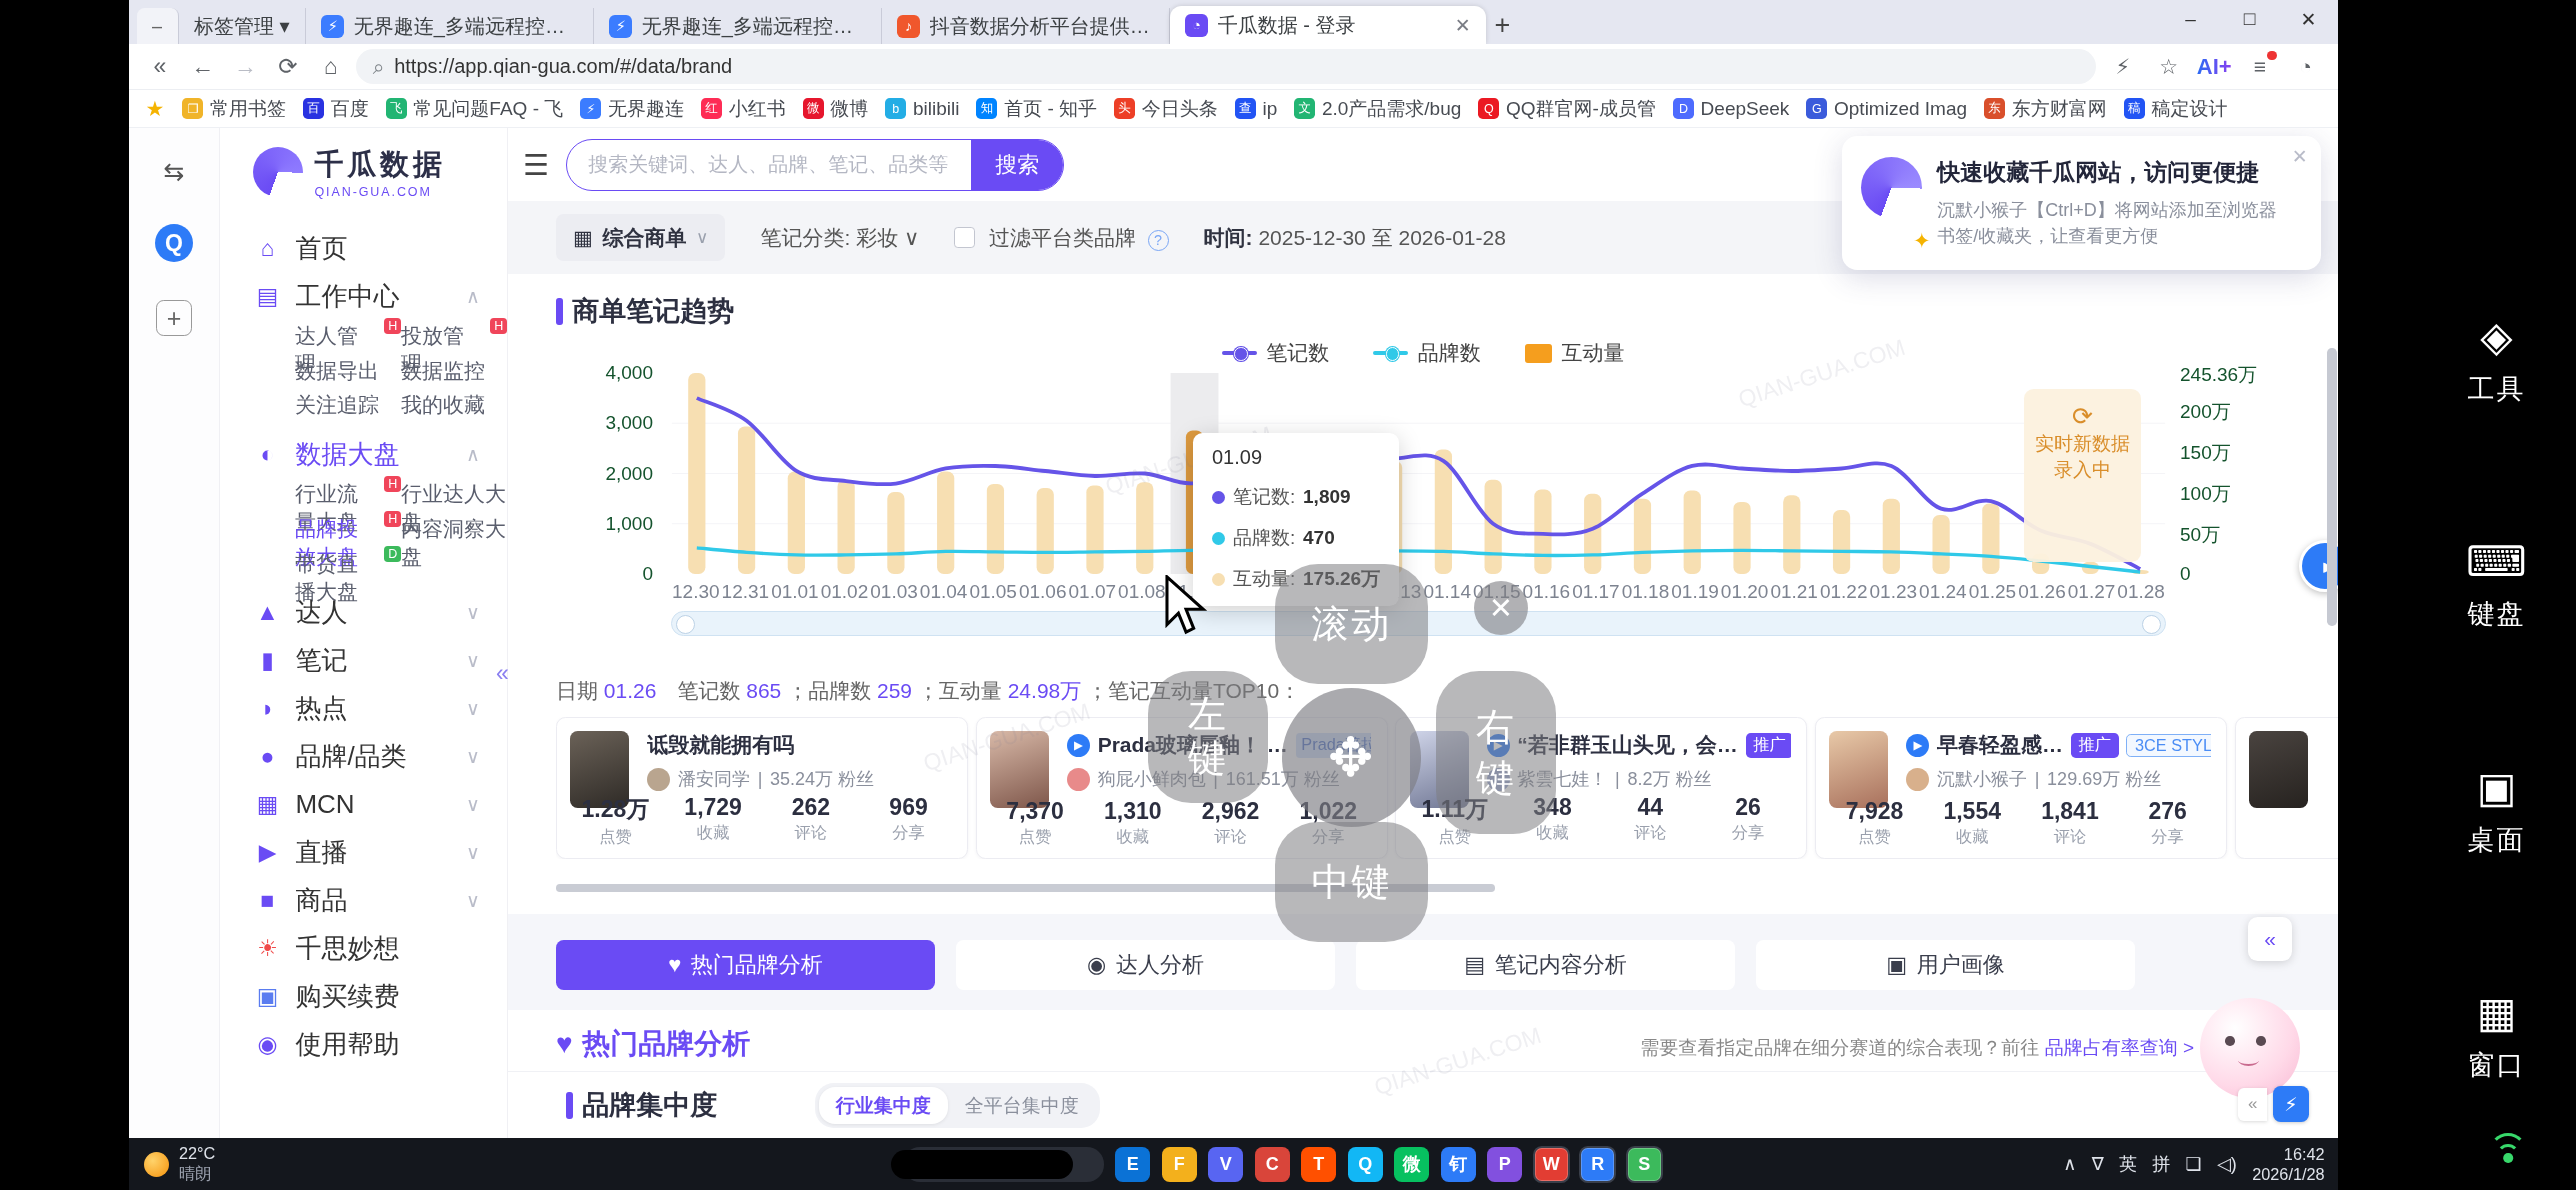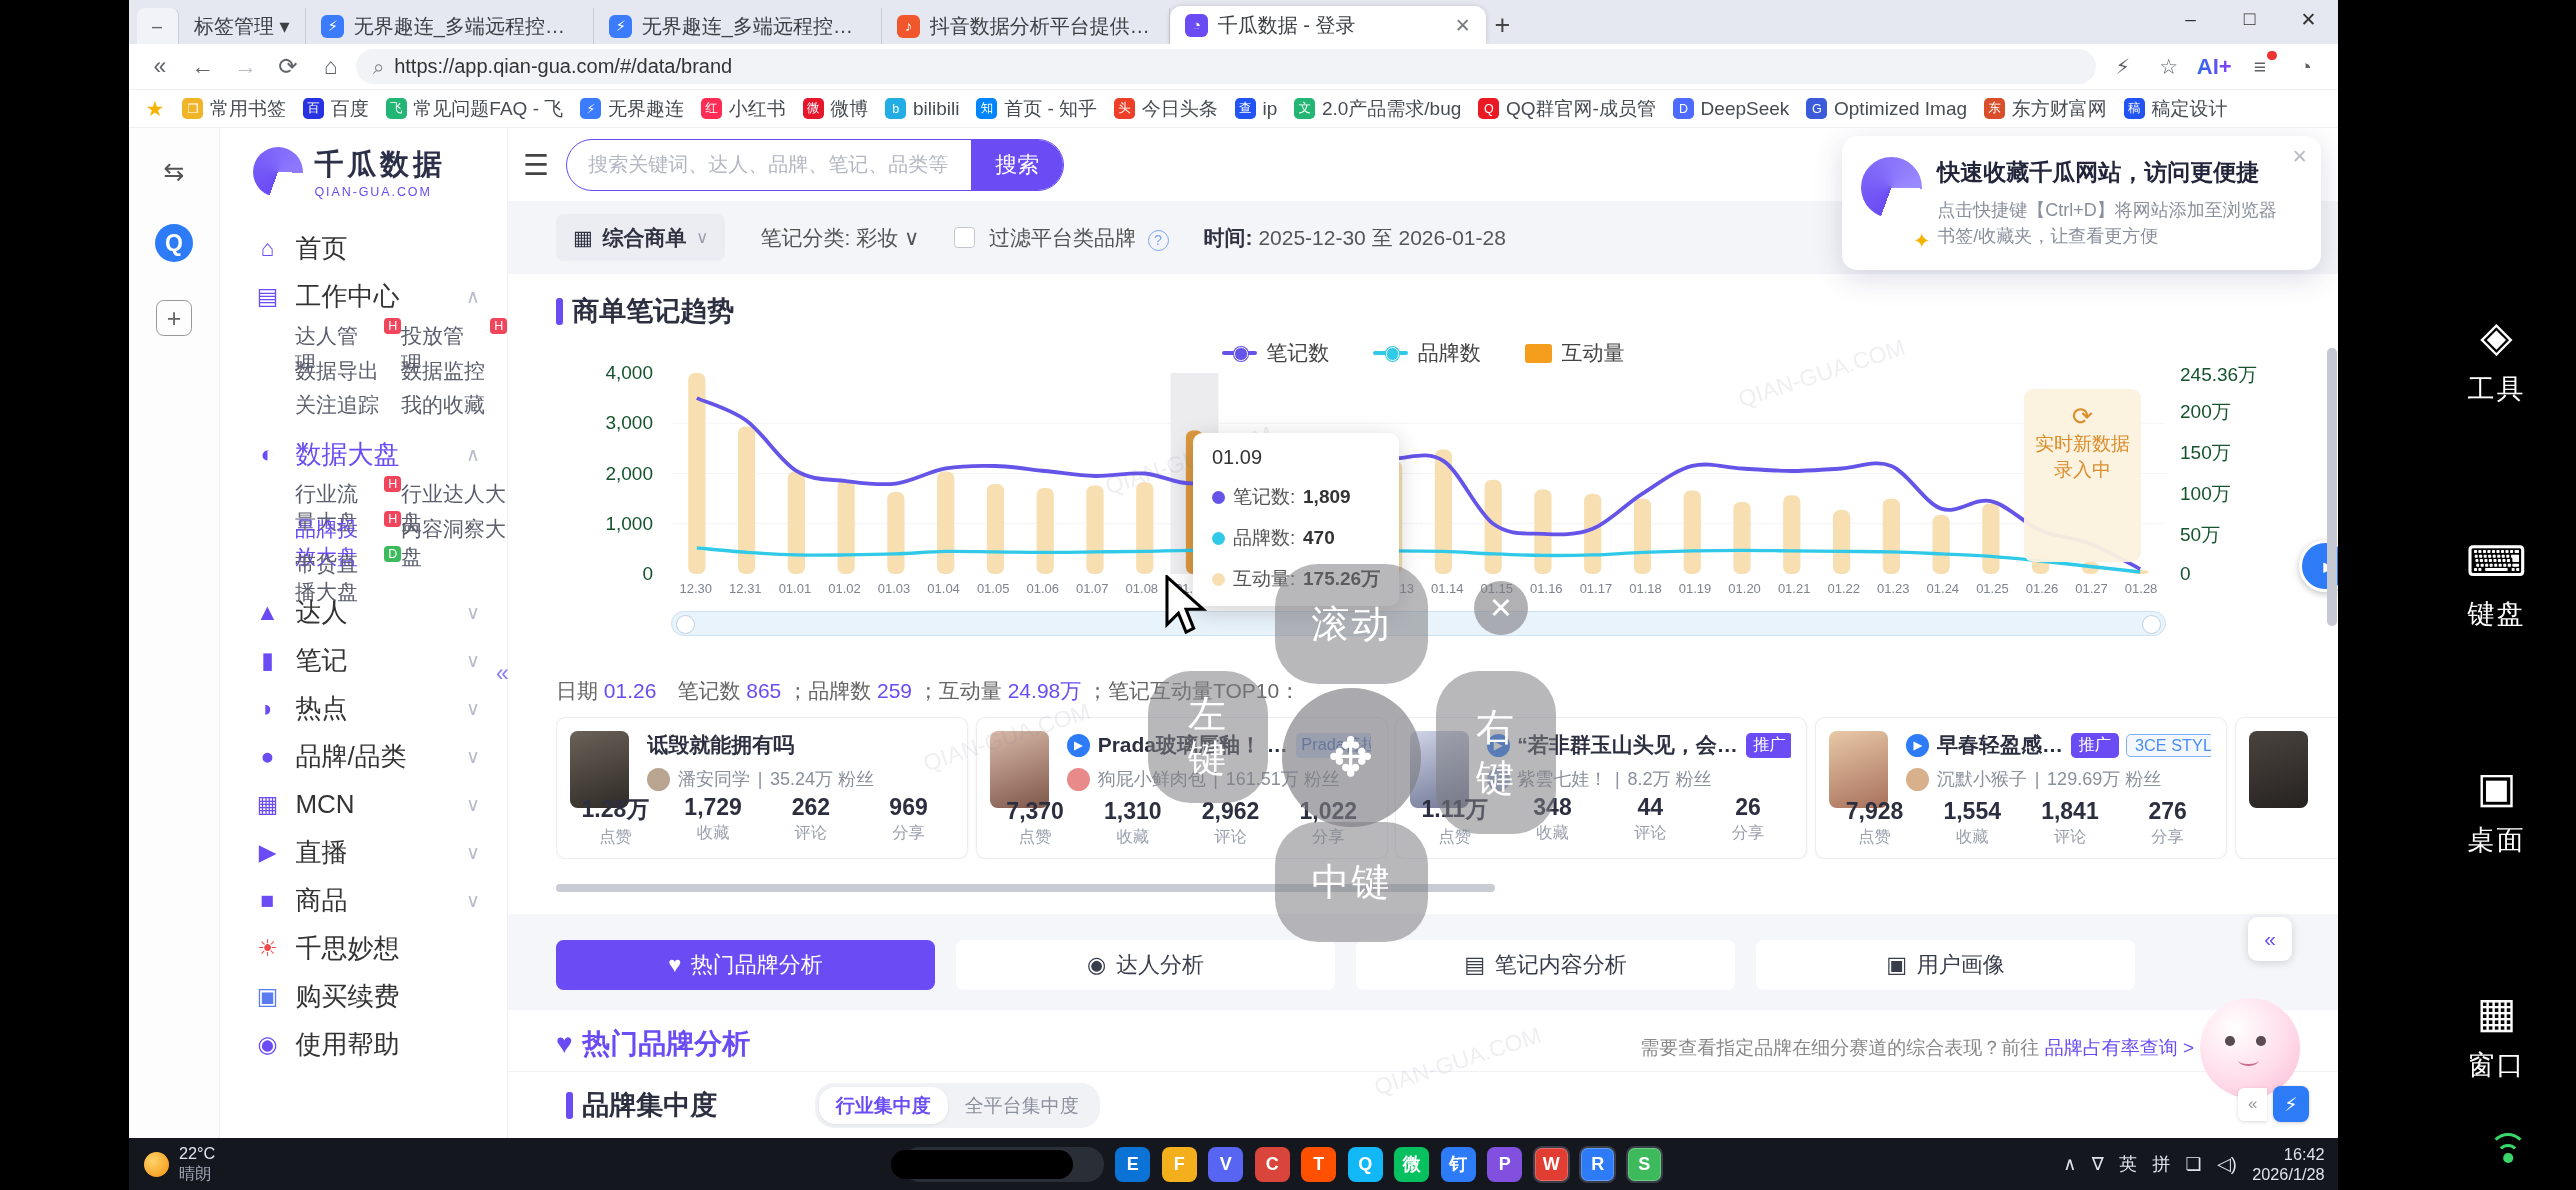--- a/index.html
+++ b/index.html
@@ -64,21 +64,21 @@
   .qmark{display:inline-block;width:21px;height:21px;border-radius:50%;border:1.9px solid #7aa6f5;color:#7aa6f5;font-size:14.4px;text-align:center;line-height:19px;margin-left:5.8px;}
   .timelabel b{color:#2f3240;}
   .chartcard{position:absolute;left:0;top:146px;width:100%;height:640px;background:#fff;}
   .sectitle{display:flex;align-items:center;gap:9.6px;font-size:27px;font-weight:bold;color:#2c2f40;}
   .sectitle::before{content:"";width:6.7px;height:27px;background:#6a4bf4;border-radius:2.9px;}
   .legend{display:flex;gap:44px;justify-content:center;align-items:center;font-size:21px;color:#444;}
   .lgline{width:35px;height:3.8px;border-radius:1.9px;position:relative;}
   .lgline::after{content:"";position:absolute;left:12.5px;top:-3.8px;width:11.5px;height:11.5px;border-radius:50%;background:inherit;border:1.9px solid #fff;box-shadow:0 0 0 1px currentColor;}
   .lgsq{width:27px;height:19px;border-radius:2.9px;background:#f59e1e;}
   .axis{position:absolute;font-size:19px;color:#14532d;}
-  .xlabels{position:absolute;display:flex;font-size:13px;color:#7d8390;}
+  .xlabels{position:absolute;display:flex;font-size:19px;color:#7d8390;}
   .xlabels div{text-align:center;}
   .brush{position:absolute;height:25px;background:#e9f3fb;border:1px solid #cfe2f2;border-radius:12.5px;}
   .brush::before,.brush::after{content:"";position:absolute;top:2.9px;width:17px;height:17px;border-radius:50%;background:#fff;border:1px solid #bcd2e6;}
   .brush::before{left:3.8px;} .brush::after{right:3.8px;}
   .tooltip{position:absolute;background:#fff;border-radius:9.6px;box-shadow:0 5.8px 23px rgba(0,0,0,.18);padding:13.4px 19px;font-size:19px;color:#555;z-index:20;}
   .tooltip .tdate{color:#333;font-size:20px;margin-bottom:7.7px;}
   .trow{display:flex;align-items:center;gap:7.7px;margin-top:15px;white-space:nowrap;}
   .dot{width:13.4px;height:13.4px;border-radius:50%;flex:none;}
   .livebadge{position:absolute;background:rgba(252,241,222,.95);border-radius:9.6px;color:#d98e2b;text-align:center;font-size:19px;padding-top:13.4px;z-index:15;}
   .livebadge .ric{font-size:25px;}
@@ -749,21 +749,21 @@
               <div class="pill on">行业集中度</div>
               <div class="pill">全平台集中度</div>
             </div>
           <div class="watermark" style="left:863px;top:38px;">QIAN-GUA.COM</div>
         </div>
 
         <div class="notif" style="right:17px;top:7.7px;width:479px;">
           <div class="nlogo"></div>
           <div>
             <div class="nt">快速收藏千瓜网站，访问更便捷</div>
-            <div class="nb">点击快捷键【Ctrl+D】将网站添加至浏览器书签/收藏夹，让查看更方便</div>
+            <div class="nb">沉默小猴子【Ctrl+D】将网站添加至浏览器书签/收藏夹，让查看更方便</div>
           </div>
           <div class="nclose">✕</div>
           <div class="star-spark">✦</div>
         </div>
 
         <div class="chatbubble" style="right:-13.4px;top:412px;">◗</div>
 
         <div class="totop" style="right:46px;top:789px;">«</div>
         <div class="mascot" style="right:38px;top:870px;"></div>
         <div class="helperchip" style="right:29px;top:958px;">

